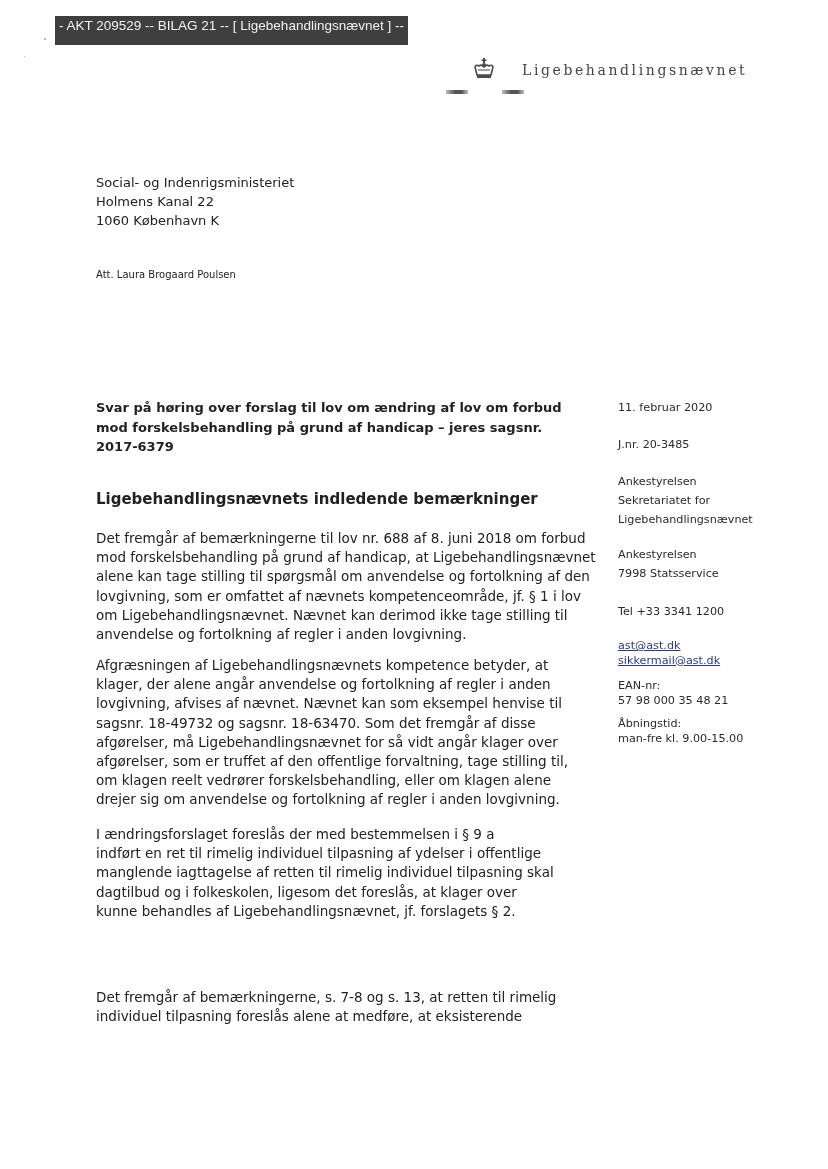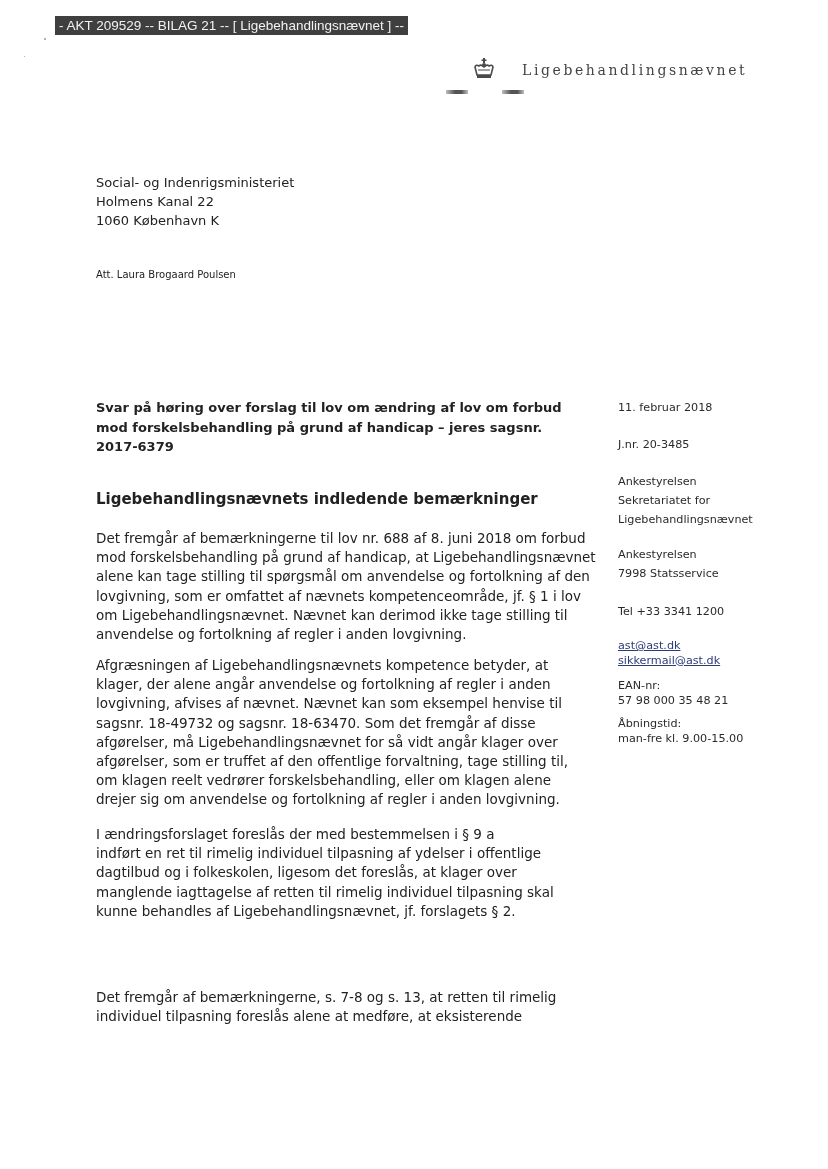--- a/index.html
+++ b/index.html
@@ -12,21 +12,21 @@
       height: 1169px;
       position: relative;
       overflow: hidden;
       font-family: "DejaVu Sans", sans-serif;
       color: #222222;
     }
     .stamp {
       position: absolute;
       left: 55px;
       top: 16px;
-      height: 19px;
+      height: 29px;
       padding: 0 4px;
       background: #3f3f3f;
       color: #f2f2f2;
       font-family: "Liberation Sans", sans-serif;
       font-size: 13.5px;
       line-height: 19px;
       white-space: nowrap;
       letter-spacing: 0px;
     }
     .speck {
@@ -175,32 +175,32 @@
   <span class="line">sagsnr. 18-49732 og sagsnr. 18-63470. Som det fremgår af disse</span>
   <span class="line">afgørelser, må Ligebehandlingsnævnet for så vidt angår klager over</span>
   <span class="line">afgørelser, som er truffet af den offentlige forvaltning, tage stilling til,</span>
   <span class="line">om klagen reelt vedrører forskelsbehandling, eller om klagen alene</span>
   <span class="line">drejer sig om anvendelse og fortolkning af regler i anden lovgivning.</span>
 </div>
 
 <div class="para" style="top:825px;">
   <span class="line">I ændringsforslaget foreslås der med bestemmelsen i § 9 a</span>
   <span class="line">indført en ret til rimelig individuel tilpasning af ydelser i offentlige</span>
+  <span class="line">manglende iagttagelse af retten til rimelig individuel tilpasning skal</span>
   <span class="line">dagtilbud og i folkeskolen, ligesom det foreslås, at klager over</span>
-  <span class="line">manglende iagttagelse af retten til rimelig individuel tilpasning skal</span>
   <span class="line">kunne behandles af Ligebehandlingsnævnet, jf. forslagets § 2.</span>
 </div>
 
 <div class="para" style="top:940px;margin-top:48px;">
   <span class="line">Det fremgår af bemærkningerne, s. 7-8 og s. 13, at retten til rimelig</span>
   <span class="line">individuel tilpasning foreslås alene at medføre, at eksisterende</span>
 </div>
 
 <div class="sidebar">
-  <div class="block" style="top:0px;">11. februar 2018</div>
+  <div class="block" style="top:0px;">11. februar 2020</div>
   <div class="block" style="top:37px;">J.nr. 20-3485</div>
 
   <div class="block" style="top:74px;">
     <div>Ankestyrelsen</div>
     <div>Sekretariatet for</div>
     <div>Ligebehandlingsnævnet</div>
   </div>
 
   <div class="block" style="top:147px;">
     <div>Ankestyrelsen</div>

